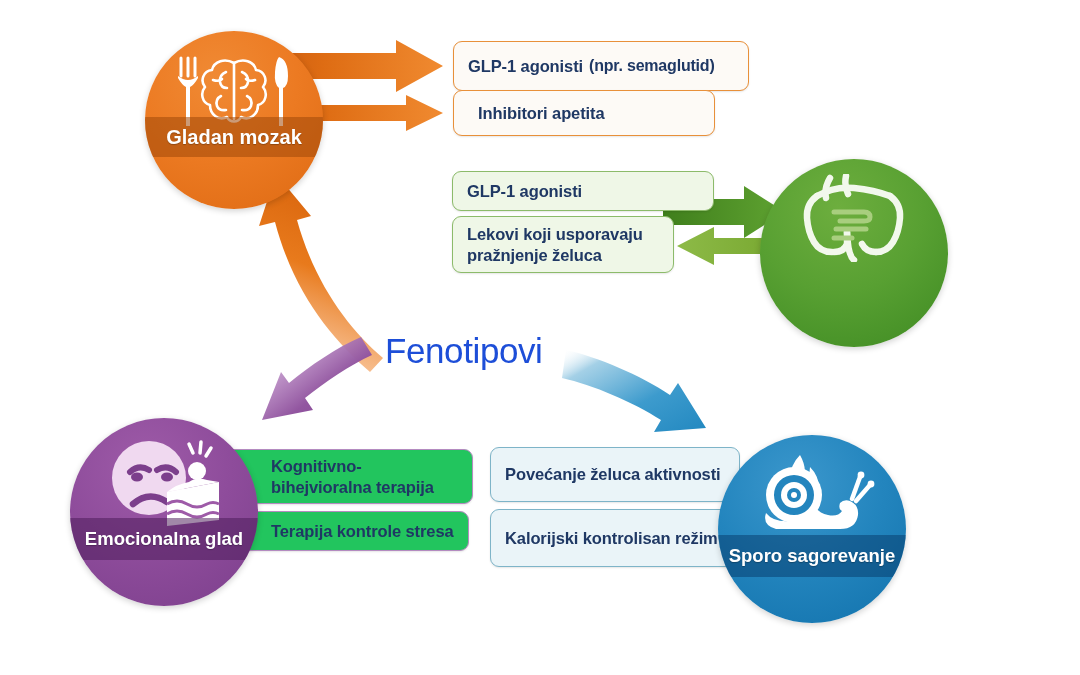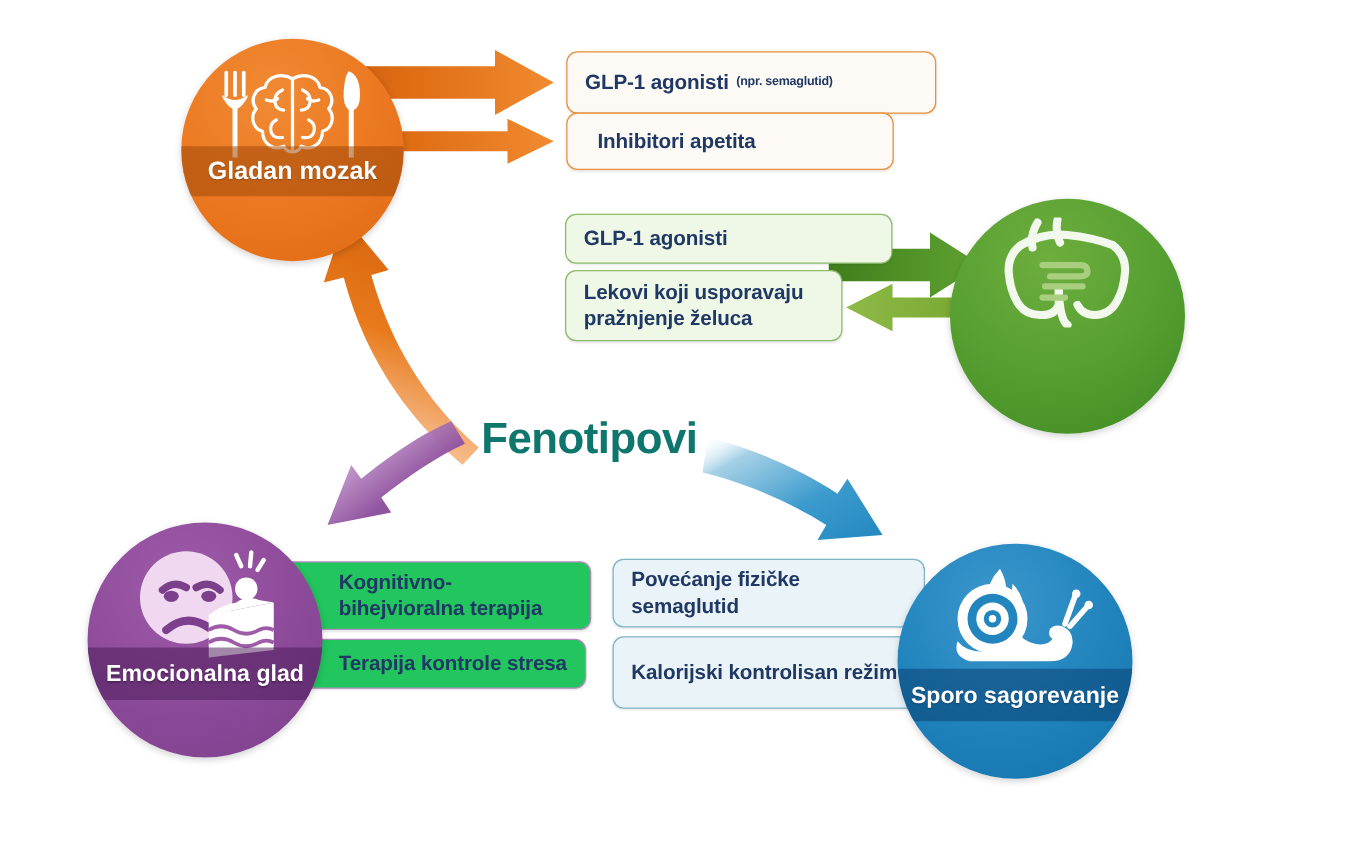--- a/index.html
+++ b/index.html
@@ -39,21 +39,21 @@
     display: flex;
     align-items: center;
     padding: 6px 14px;
     font-weight: bold;
     font-size: 16.5px;
     line-height: 1.22;
     color: #1F3864;
     letter-spacing: -0.1px;
   }
   .pill .sub {
-    font-size: 10px;
+    font-size: 16px;
     font-weight: bold;
     letter-spacing: -0.2px;
   }
   .pill.orange {
     background: #FDFAF6;
     border-color: #E8903A;
     box-shadow: 0 1px 2px rgba(0,0,0,0.10);
   }
   .pill.green {
     background: #EFF7E7;
@@ -104,22 +104,22 @@
   #node-gut    { background: radial-gradient(circle at 42% 26%, #6DAE3E 0%, #58A032 48%, #3E8A22 100%); }
   #node-gut    .band { background: rgba(28,88,20,0.52); }
   #node-emo    { background: radial-gradient(circle at 40% 26%, #9E5BA8 0%, #8E4C9B 48%, #7C3F8C 100%); }
   #node-emo    .band { background: rgba(74,26,88,0.52); }
   #node-slow   { background: radial-gradient(circle at 42% 26%, #3B97CC 0%, #2385BE 48%, #1272AC 100%); }
   #node-slow   .band { background: rgba(8,62,110,0.52); }
 
   
   #center-title {
     position: absolute;
-    color: #0f766e;
-    font-weight: bold;
+    color: #1d4ed8;
+    font-weight: normal;
     font-size: 35px;
     line-height: 1.12;
     letter-spacing: -0.4px;
     text-align: left;
     white-space: pre-line;
   }
 </style>
 </head>
 <body>
 
@@ -225,21 +225,21 @@
     </div>
 
     <div class="pill purple" style="left:170px; top:449px; width:303px; height:55px; padding-left:100px;">
       <span>Kognitivno-bihejvioralna terapija</span>
     </div>
     <div class="pill purple" style="left:170px; top:511px; width:299px; height:40px; padding-left:100px;">
       <span>Terapija kontrole stresa</span>
     </div>
 
     <div class="pill blue" style="left:490px; top:447px; width:250px; height:55px;">
-      <span>Povećanje fizičke semaglutid</span>
+      <span>Povećanje želuca aktivnosti</span>
     </div>
     <div class="pill blue" style="left:490px; top:509px; width:250px; height:58px;">
       <span>Kalorijski kontrolisan režim</span>
     </div>
   </div>
 
   <div class="layer" id="circle-layer">
 
     <div class="node" id="node-brain" style="left:145px; top:10px; width:178px; height:178px;">
       <div class="glyph" style="top:22px; height:78px;">

